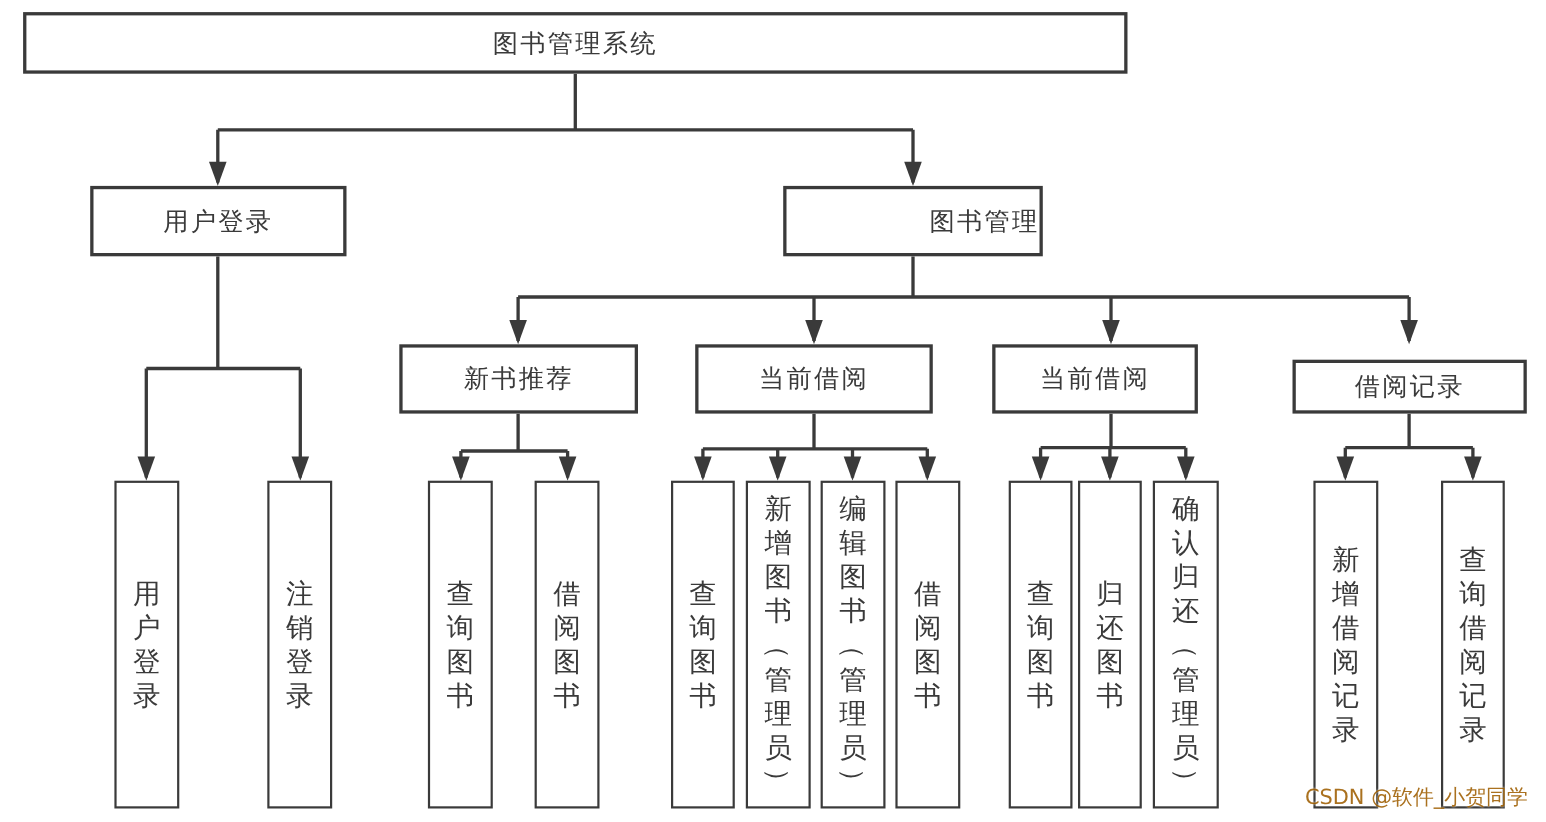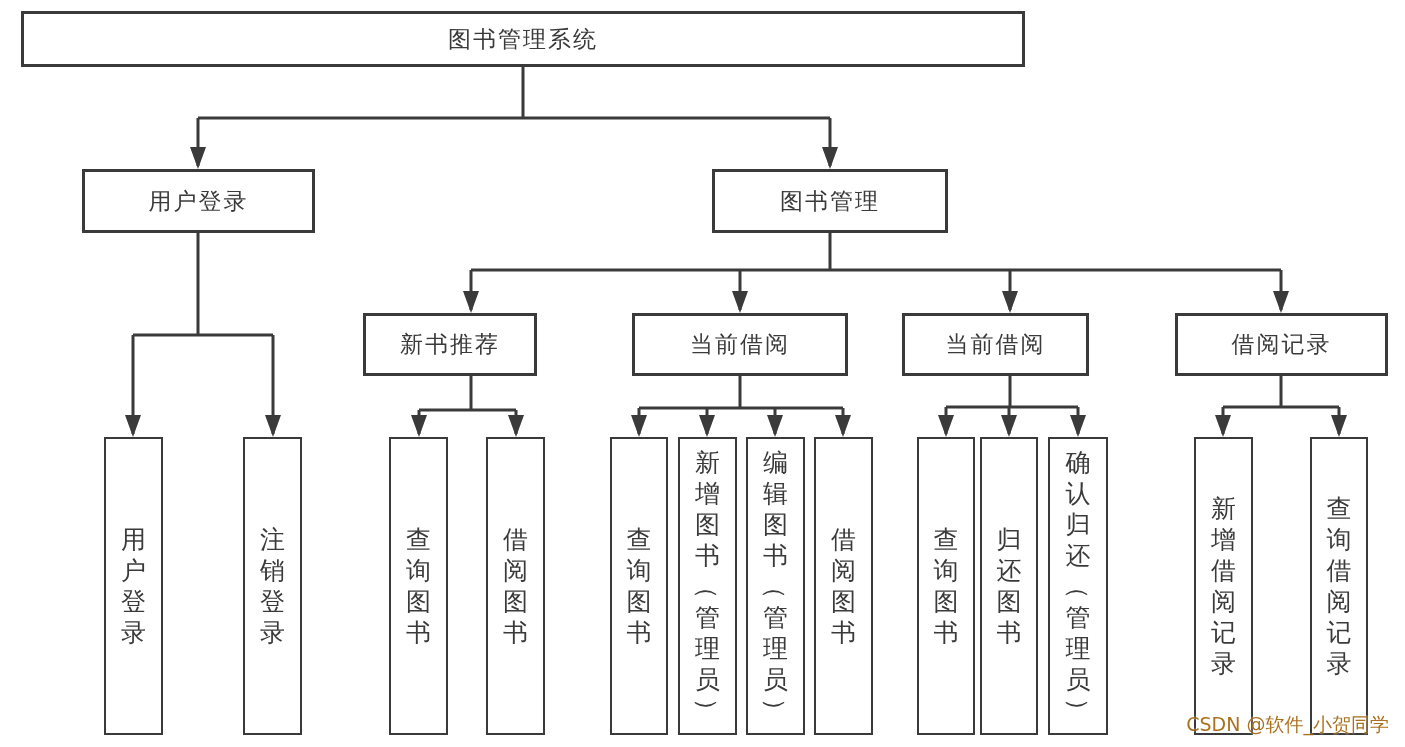--- a/index.html
+++ b/index.html
@@ -103,34 +103,34 @@
     </g>
   </svg>
 
   <div class="node" style="left:21px; top:11px; width:1004px; height:56px;">
     <span class="hlabel">图书管理系统</span>
   </div>
 
   <div class="node" style="left:82px; top:169px; width:233px; height:64px;justify-content:center;">
     <span class="hlabel">用户登录</span>
   </div>
-  <div class="node" style="left:712px; top:169px; width:236px; height:64px;">
+  <div class="node" style="left:712px; top:169px; width:236px; height:64px;justify-content:flex-end;">
     <span class="hlabel">图书管理</span>
   </div>
 
-  <div class="node" style="left:363px; top:313px; width:174px; height:63px;">
+  <div class="node" style="left:363px; top:313px; width:217px; height:63px;">
     <span class="hlabel">新书推荐</span>
   </div>
   <div class="node" style="left:632px; top:313px; width:216px; height:63px;">
     <span class="hlabel">当前借阅</span>
   </div>
   <div class="node" style="left:902px; top:313px; width:187px; height:63px;">
     <span class="hlabel">当前借阅</span>
   </div>
-  <div class="node" style="left:1175px; top:313px; width:213px; height:63px;">
+  <div class="node" style="left:1175px; top:327px; width:213px; height:49px;">
     <span class="hlabel">借阅记录</span>
   </div>
 
   <div class="node leaf" style="left:104px; top:437px; width:59px; height:298px;">
     <span class="vlabel">
         <span class="vchar">用</span>
         <span class="vchar">户</span>
         <span class="vchar">登</span>
         <span class="vchar">录</span>
       </span>

